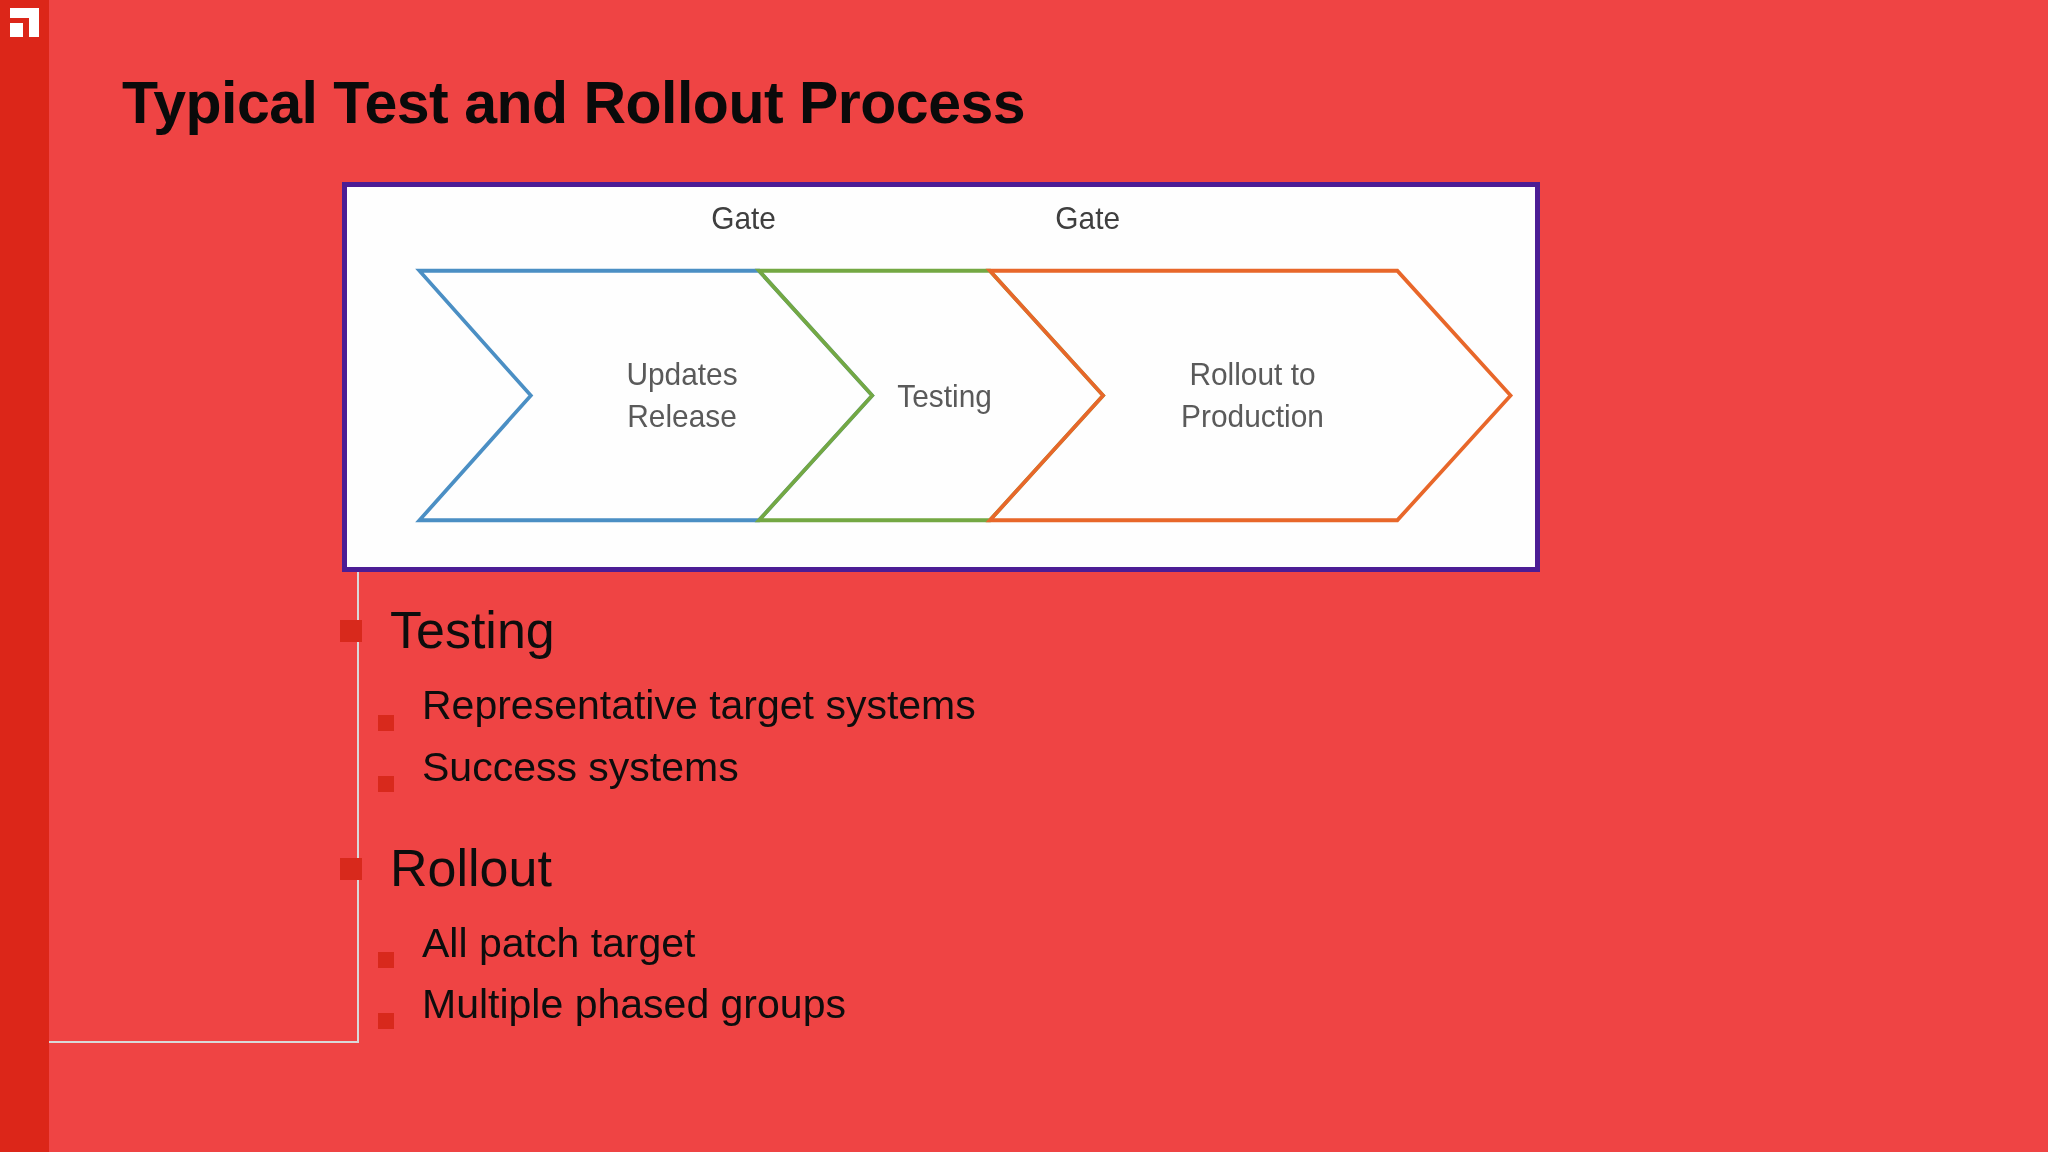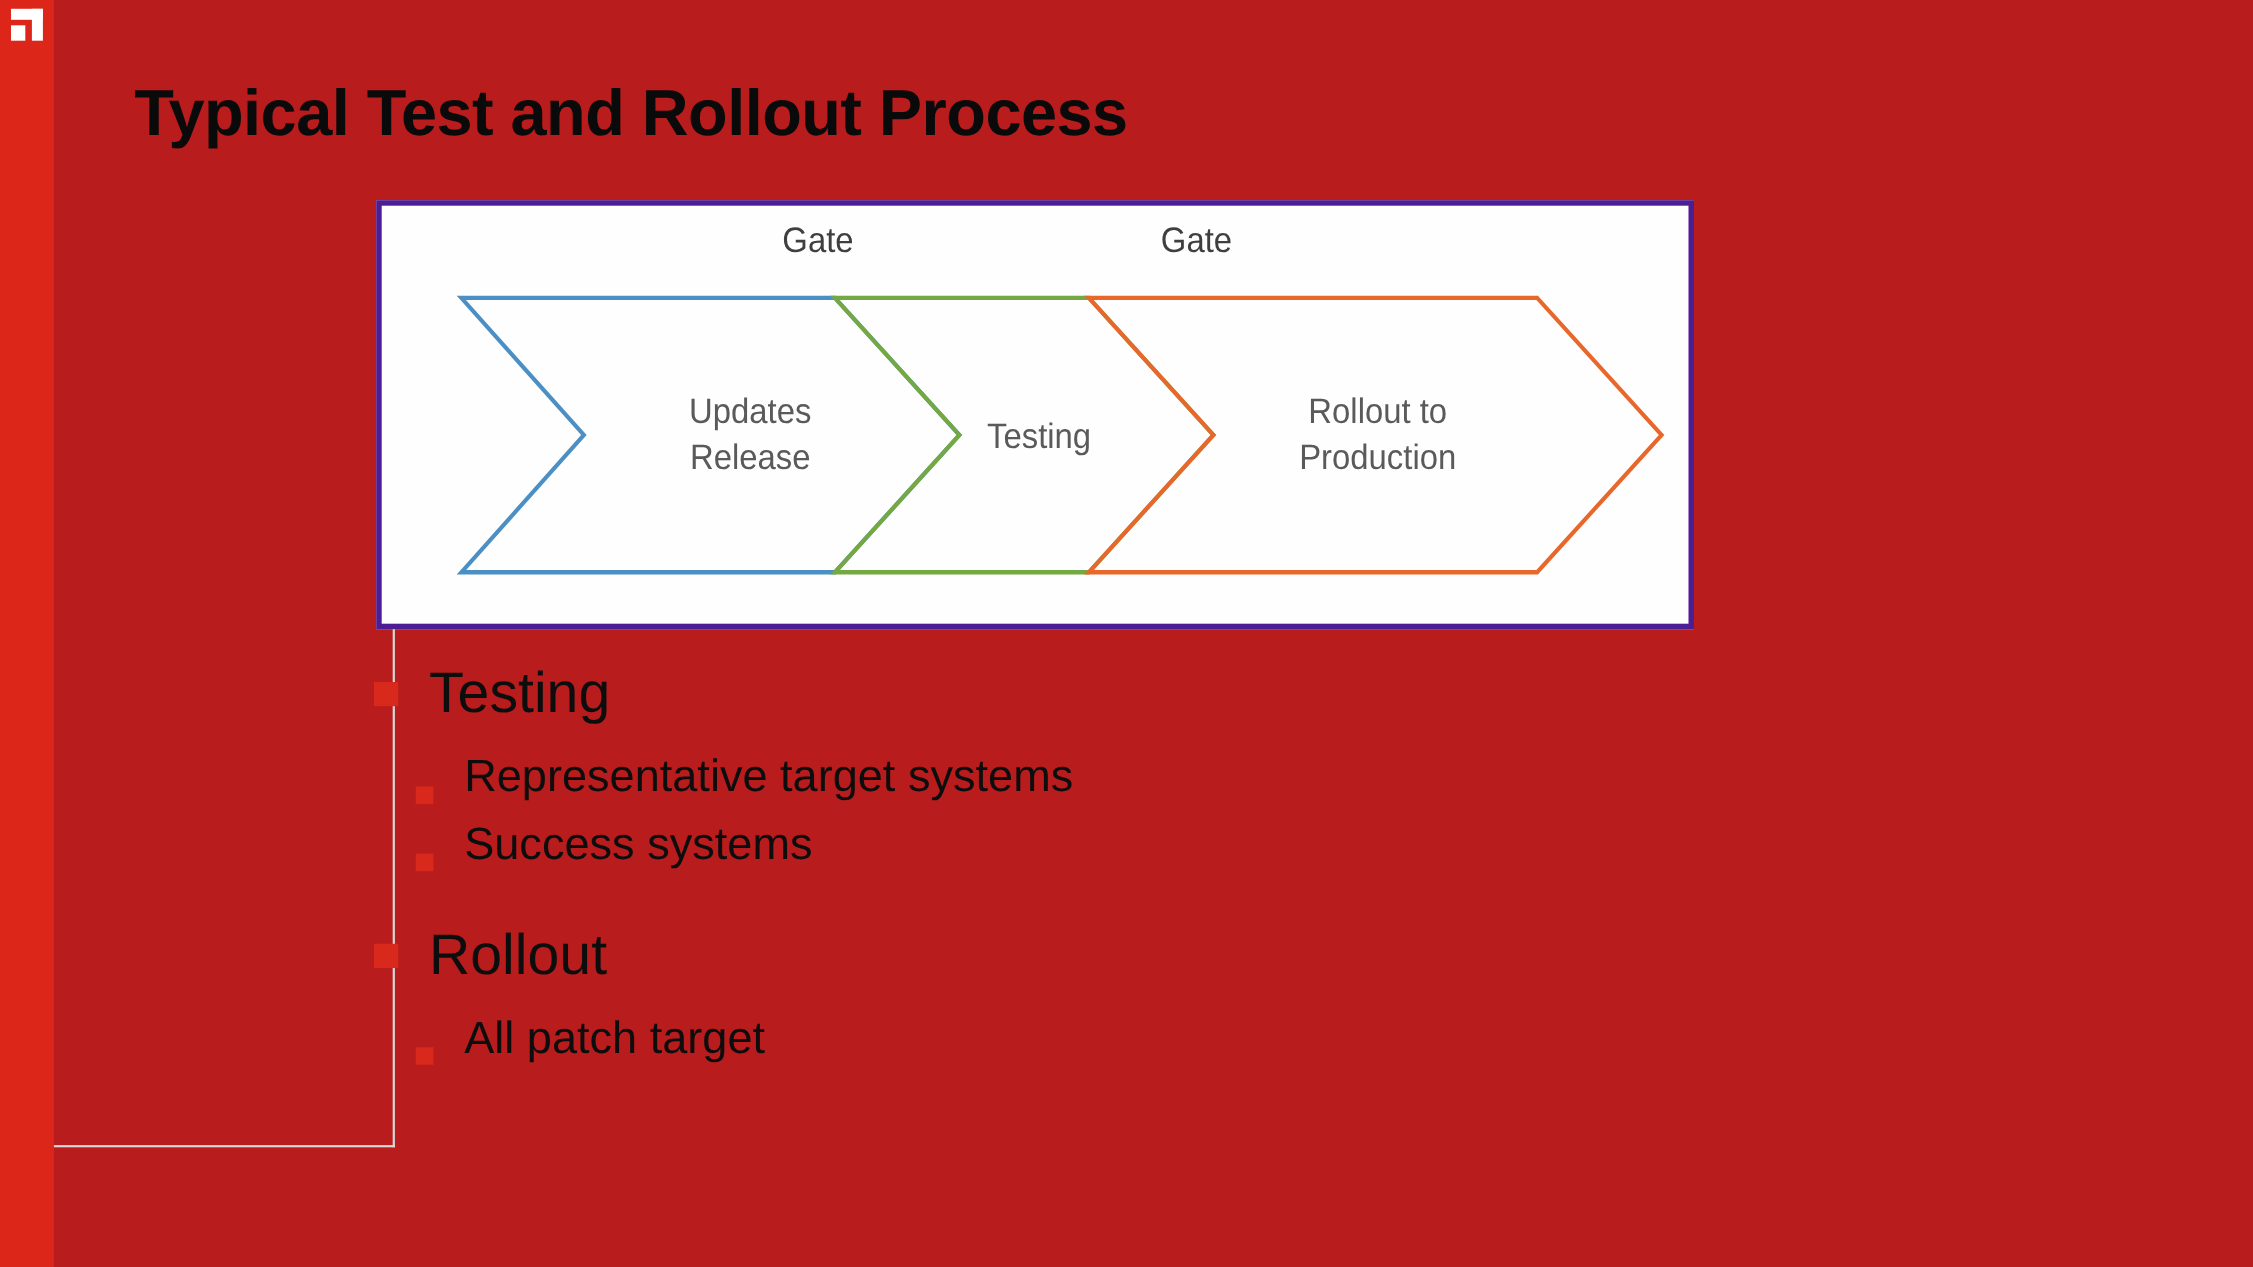--- a/index.html
+++ b/index.html
@@ -5,21 +5,21 @@
 <style>
   html, body {
     margin: 0;
     padding: 0;
     background: #ffffff;
   }
   #slide {
     position: relative;
     width: 2048px;
     height: 1152px;
-    background: #b91c1c;
+    background: #ef4444;
     overflow: hidden;
     font-family: "Liberation Sans", sans-serif;
   }
 
   
   #left-bar {
     position: absolute;
     left: 0;
     top: 0;
     width: 49px;
@@ -222,16 +222,20 @@
     <div class="lvl1-row">
       <span class="lvl1-bullet"></span>
       <span class="lvl1-text">Rollout</span>
     </div>
     <div class="sp-after-h"></div>
     <div class="lvl2-row">
       <span class="lvl2-bullet"></span>
       <span class="lvl2-text">All patch target</span>
     </div>
     <div class="sp-between"></div>
+    <div class="lvl2-row">
+      <span class="lvl2-bullet"></span>
+      <span class="lvl2-text">Multiple phased groups</span>
+    </div>
 
   </div>
 
 </div>
 
 </body></html>

